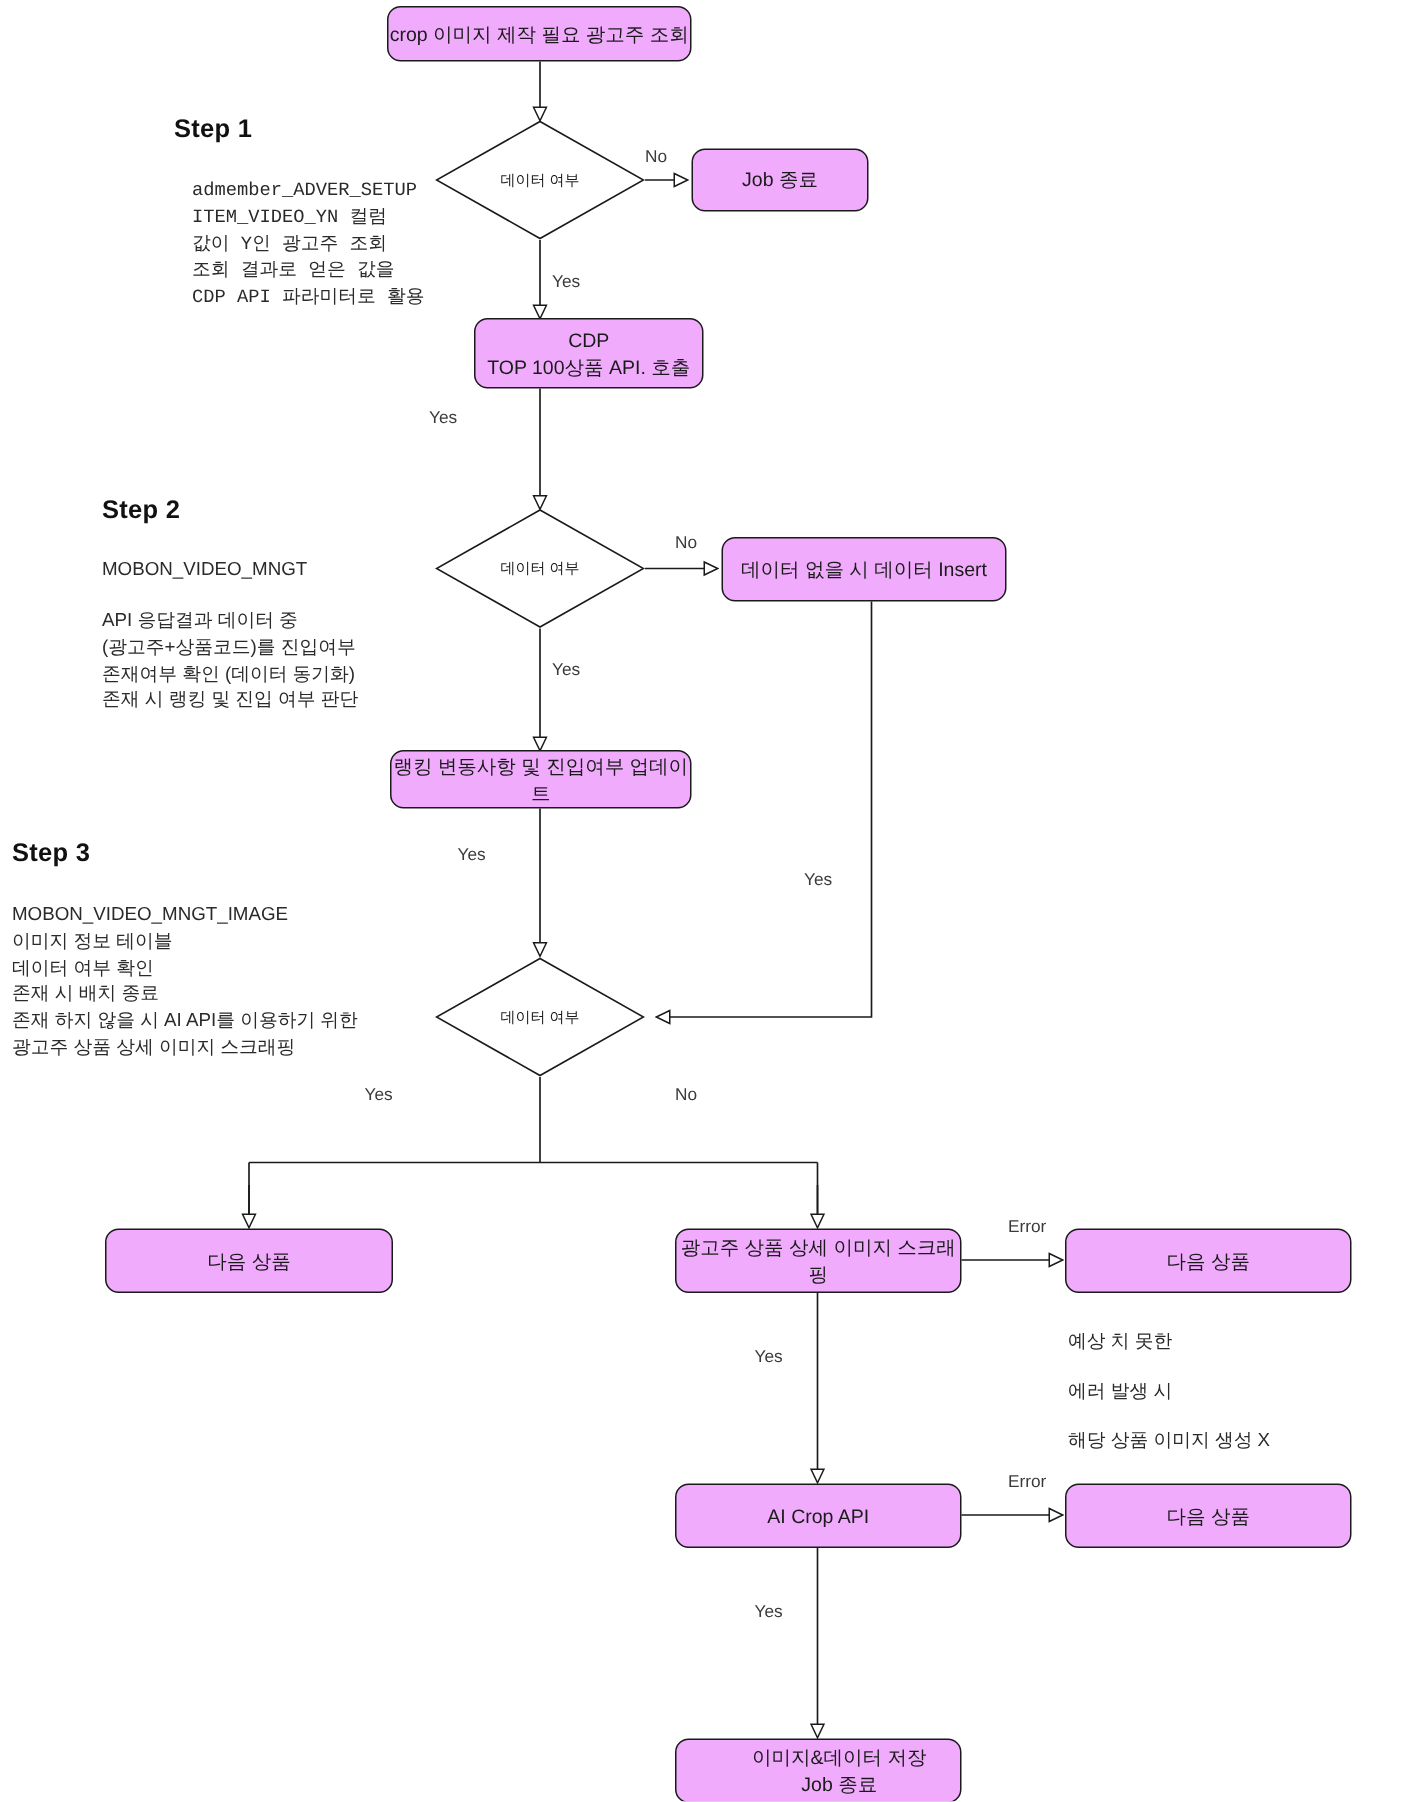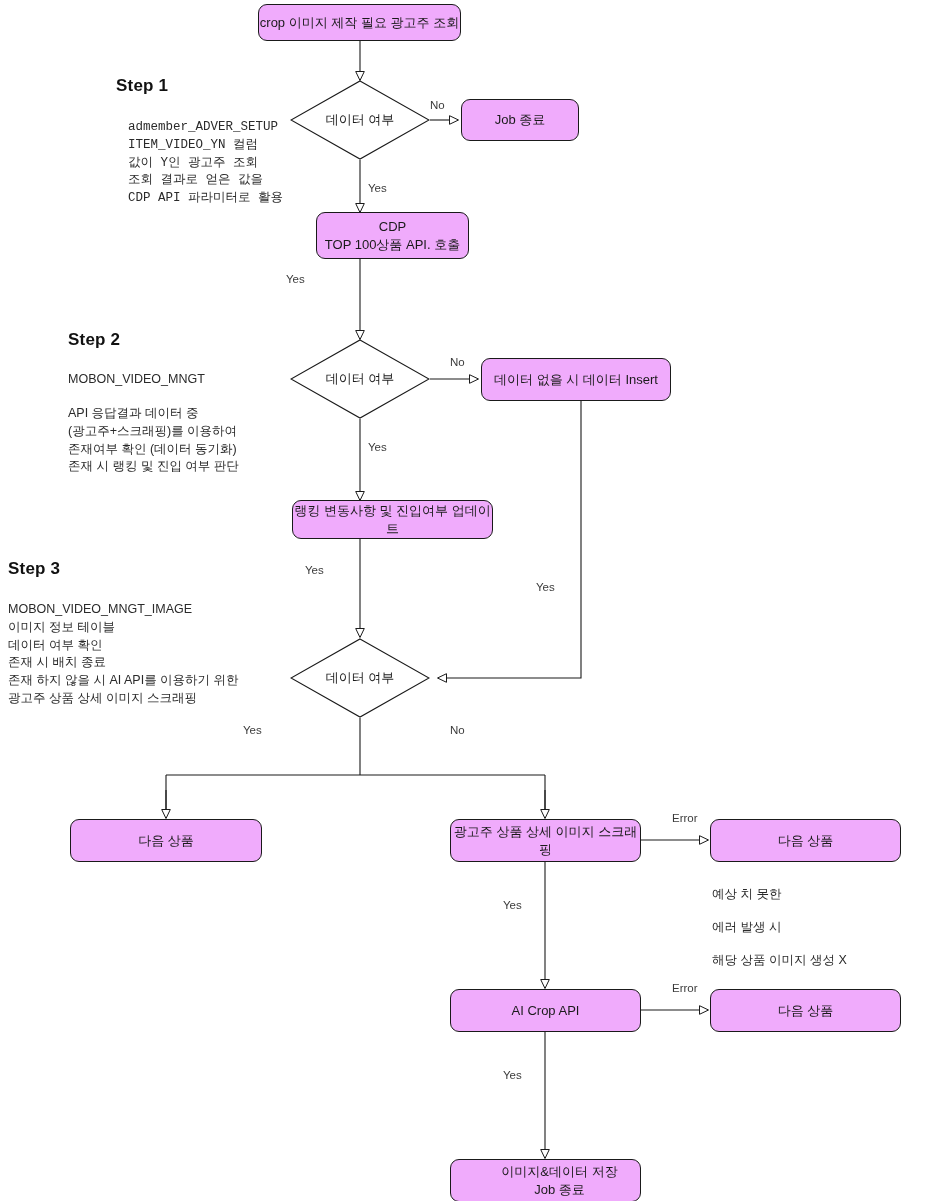--- a/index.html
+++ b/index.html
@@ -43,21 +43,21 @@
   }
   .diamond-wrap .dlabel {
     position: absolute;
     left: 0;
     top: 0;
     width: 100%;
     height: 100%;
     display: flex;
     align-items: center;
     justify-content: center;
-    font-size: 13px;
+    font-size: 10px;
     color: #1a1a1a;
     text-align: center;
   }
   .edge-label {
     position: absolute;
     font-size: 11.5px;
     color: #3b3b3b;
     white-space: nowrap;
   }
   .step-title {
@@ -128,21 +128,21 @@
   <div class="step-title" style="left:116px; top:76px;">Step 1</div>
   <div class="step-desc" style="left:128px; top:119px;font-family:Liberation Mono, monospace;">admember_ADVER_SETUP
 ITEM_VIDEO_YN 컬럼
 값이 Y인 광고주 조회
 조회 결과로 얻은 값을
 CDP API 파라미터로 활용</div>
 
   <div class="step-title" style="left:68px; top:330px;">Step 2</div>
   <div class="step-desc" style="left:68px; top:371px;">MOBON_VIDEO_MNGT</div>
   <div class="step-desc" style="left:68px; top:405px;">API 응답결과 데이터 중
-(광고주+스크래핑)를 이용하여
+(광고주+상품코드)를 진입여부
 존재여부 확인 (데이터 동기화)
 존재 시 랭킹 및 진입 여부 판단</div>
 
   <div class="step-title" style="left:8px; top:559px;">Step 3</div>
   <div class="step-desc" style="left:8px; top:601px;">MOBON_VIDEO_MNGT_IMAGE
 이미지 정보 테이블
 데이터 여부 확인
 존재 시 배치 종료
 존재 하지 않을 시 AI API를 이용하기 위한
 광고주 상품 상세 이미지 스크래핑</div>
@@ -163,21 +163,21 @@
 
   <div class="diamond-wrap" style="left:290px; top:339px; width:140px; height:80px;">
     <svg width="140" height="80" viewBox="0 0 140 80">
       <polygon points="70,1 139,40 70,79 1,40" fill="#ffffff" stroke="#1a1a1a" stroke-width="1.1"></polygon>
     </svg>
     <div class="dlabel">데이터 여부</div>
   </div>
 
   <div class="node" style="left:481px; top:358px; width:190px; height:43px;">데이터 없을 시 데이터 Insert</div>
 
-  <div class="node" style="left:260px; top:500px; width:201px; height:39px;margin-left:32px;">랭킹 변동사항 및 진입여부 업데이트</div>
+  <div class="node" style="left:260px; top:500px; width:201px; height:39px;">랭킹 변동사항 및 진입여부 업데이트</div>
 
   <div class="diamond-wrap" style="left:290px; top:638px; width:140px; height:80px;">
     <svg width="140" height="80" viewBox="0 0 140 80">
       <polygon points="70,1 139,40 70,79 1,40" fill="#ffffff" stroke="#1a1a1a" stroke-width="1.1"></polygon>
     </svg>
     <div class="dlabel">데이터 여부</div>
   </div>
 
   <div class="node" style="left:70px; top:819px; width:192px; height:43px;">다음 상품</div>
 

